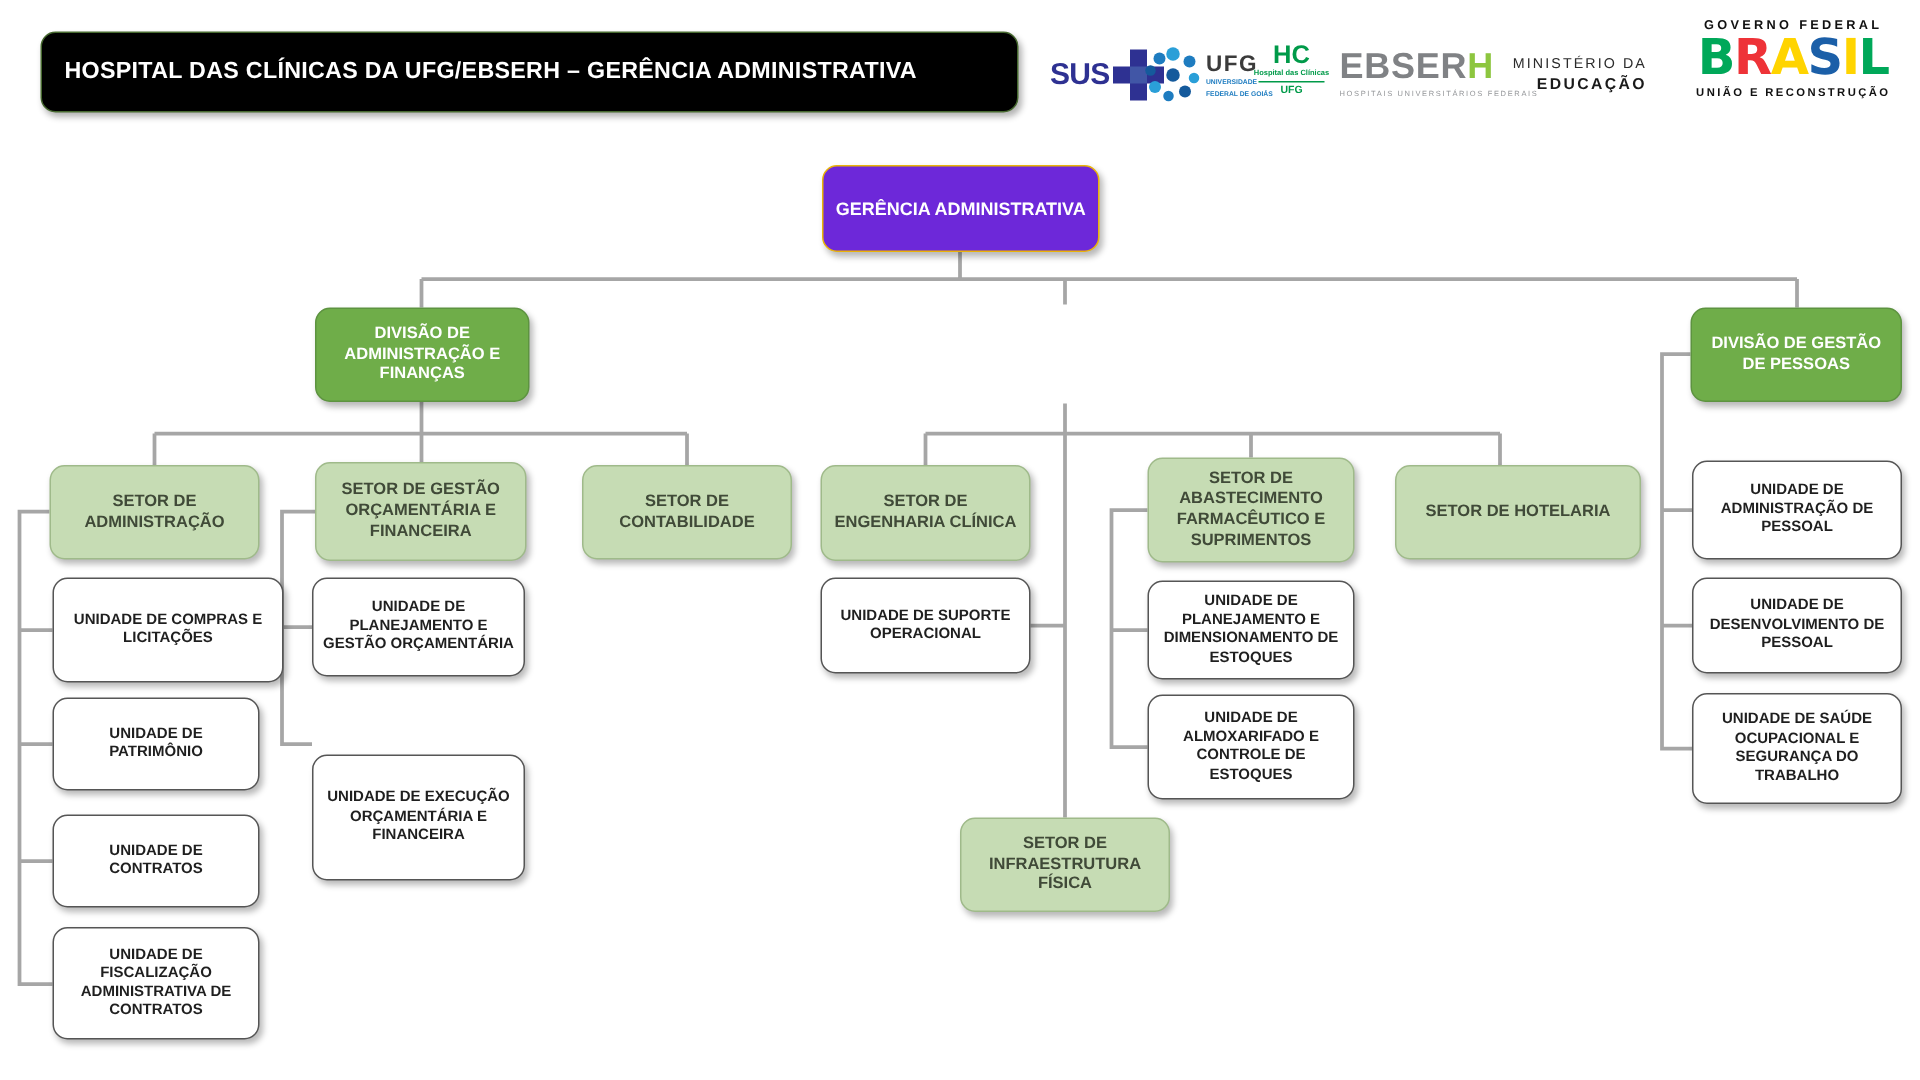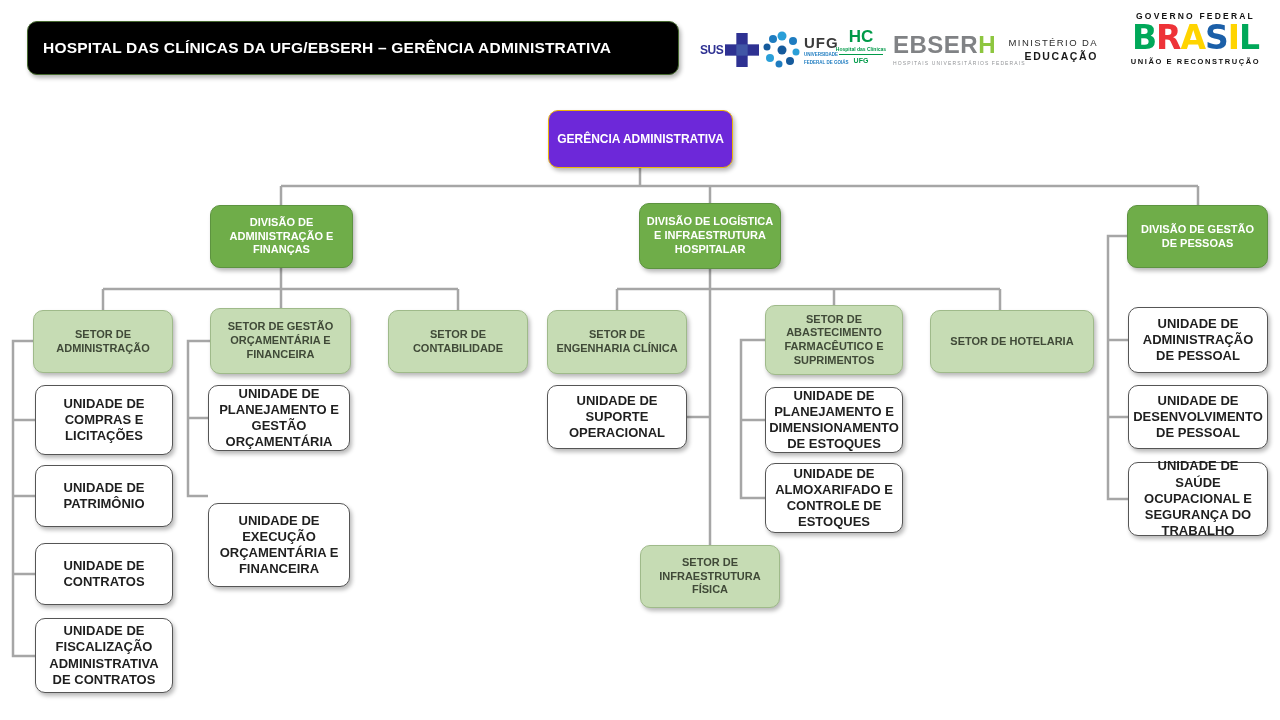--- a/index.html
+++ b/index.html
@@ -9,21 +9,21 @@
 
   
   .title-box{position:absolute;left:27px;top:21px;width:650px;height:52px;
     background:#000000;border:1px solid #46692f;border-radius:10px;
     box-shadow:2px 3px 4px rgba(0,0,0,.3);display:flex;align-items:center;}
   .title-box span{color:#fff;font-weight:bold;font-size:15.5px;padding-left:15px;letter-spacing:.2px;}
 
   .logo{position:absolute;display:flex;align-items:center;}
   
   .logo-sus{left:700px;top:30px;height:40px;}
-  .sus-text{color:#2e3192;font-weight:bold;font-size:12px;letter-spacing:-.5px;margin-right:2px;text-align:right;}
+  .sus-text{color:#2e3192;font-weight:bold;font-size:20px;letter-spacing:-.5px;margin-right:2px;text-align:right;}
   
   .logo-ufg{left:763px;top:30px;height:40px;}
   .ufg-txt{margin-left:3px;line-height:1;}
   .ufg-acronym{color:#3b3b3b;font-weight:bold;font-size:15px;letter-spacing:1px;}
   .ufg-sub{color:#1e7cc0;font-size:4.5px;line-height:1.2;margin-top:2px;font-weight:bold;}
   
   .logo-hc{left:833px;top:28px;width:56px;flex-direction:column;justify-content:space-between;text-align:center;}
   .hc-acronym{color:#009a49;font-weight:bold;font-size:17px;line-height:1;}
   .hc-line1{color:#009a49;font-size:5px;font-weight:bold;margin-top:1px;}
   .hc-divider{width:44px;height:1px;background:#009a49;margin:2px 0;}
@@ -46,21 +46,21 @@
   .gov-bottom{color:#111;font-size:7.5px;font-weight:bold;letter-spacing:1.6px;margin-top:1px;}
   .bl0,.bl5{color:#00a859;} .bl1{color:#ee3338;} .bl2,.bl4{color:#ffd400;} .bl3{color:#1b5fa8;}
 
   
   .node{position:absolute;border-radius:10px;display:flex;align-items:center;justify-content:center;
     text-align:center;font-weight:bold;box-sizing:border-box;padding:4px 5px;line-height:1.25;
     box-shadow:2px 3px 4px rgba(0,0,0,.28);}
   .lvl-root {background:#6d28d9;color:#fff;font-size:12px;border:1px solid #eab308;}
   .lvl-div  {background:#6fad49;color:#fff;font-size:11px;border:1px solid #5d9340;}
   .lvl-setor{background:#c6dcb4;color:#404a38;font-size:11px;border:1px solid #9fba8a;}
-  .lvl-unit {background:#ffffff;color:#1f1f1f;font-size:13px;border:1.5px solid #555;}
+  .lvl-unit {background:#ffffff;color:#1f1f1f;font-size:10px;border:1.5px solid #555;}
 
   svg.connectors{position:absolute;left:0;top:0;}
 </style>
 </head>
 <body>
 
 <div class="stage">
 
   <svg class="connectors" width="1280" height="720">
     <g stroke="#a6a6a6" stroke-width="2.5" fill="none">
@@ -128,32 +128,31 @@
 
   <div class="logo logo-gov">
     <div class="gov-top">GOVERNO FEDERAL</div>
     <div class="gov-brand"><span class="bl0">B</span><span class="bl1">R</span><span class="bl2">A</span><span class="bl3">S</span><span class="bl4">I</span><span class="bl5">L</span></div>
     <div class="gov-bottom">UNIÃO E RECONSTRUÇÃO</div>
   </div>
 
   <div class="node lvl-root" style="left:548px;top:110px;width:185px;height:58px;">GERÊNCIA ADMINISTRATIVA</div>
 
   <div class="node lvl-div" style="left:210px;top:205px;width:143px;height:63px;">DIVISÃO DE ADMINISTRAÇÃO E FINANÇAS</div>
-  <div class="node lvl-div" style="left:639px;top:203px;width:142px;height:66px;">DIVISÃO DE LOGÍSTICA E INFRAESTRUTURA HOSPITALAR</div>
   <div class="node lvl-div" style="left:1127px;top:205px;width:141px;height:63px;">DIVISÃO DE GESTÃO DE PESSOAS</div>
 
   <div class="node lvl-setor" style="left:33px;top:310px;width:140px;height:63px;">SETOR DE ADMINISTRAÇÃO</div>
   <div class="node lvl-setor" style="left:210px;top:308px;width:141px;height:66px;">SETOR DE GESTÃO ORÇAMENTÁRIA E FINANCEIRA</div>
   <div class="node lvl-setor" style="left:388px;top:310px;width:140px;height:63px;">SETOR DE CONTABILIDADE</div>
   <div class="node lvl-setor" style="left:547px;top:310px;width:140px;height:64px;">SETOR DE ENGENHARIA CLÍNICA</div>
   <div class="node lvl-setor" style="left:765px;top:305px;width:138px;height:70px;">SETOR DE ABASTECIMENTO FARMACÊUTICO E SUPRIMENTOS</div>
   <div class="node lvl-setor" style="left:930px;top:310px;width:164px;height:63px;">SETOR DE HOTELARIA</div>
   <div class="node lvl-setor" style="left:640px;top:545px;width:140px;height:63px;">SETOR DE INFRAESTRUTURA FÍSICA</div>
 
-  <div class="node lvl-unit" style="left:35px;top:385px;width:138px;height:70px;">UNIDADE DE COMPRAS E LICITAÇÕES</div>
+  <div class="node lvl-unit" style="left:35px;top:385px;width:154px;height:70px;">UNIDADE DE COMPRAS E LICITAÇÕES</div>
   <div class="node lvl-unit" style="left:35px;top:465px;width:138px;height:62px;">UNIDADE DE PATRIMÔNIO</div>
   <div class="node lvl-unit" style="left:35px;top:543px;width:138px;height:62px;">UNIDADE DE CONTRATOS</div>
   <div class="node lvl-unit" style="left:35px;top:618px;width:138px;height:75px;">UNIDADE DE FISCALIZAÇÃO ADMINISTRATIVA DE CONTRATOS</div>
   <div class="node lvl-unit" style="left:208px;top:385px;width:142px;height:66px;">UNIDADE DE PLANEJAMENTO E GESTÃO ORÇAMENTÁRIA</div>
   <div class="node lvl-unit" style="left:208px;top:463px;width:142px;height:84px;margin-top:40px;">UNIDADE DE EXECUÇÃO ORÇAMENTÁRIA E FINANCEIRA</div>
   <div class="node lvl-unit" style="left:547px;top:385px;width:140px;height:64px;">UNIDADE DE SUPORTE OPERACIONAL</div>
   <div class="node lvl-unit" style="left:765px;top:387px;width:138px;height:66px;">UNIDADE DE PLANEJAMENTO E DIMENSIONAMENTO DE ESTOQUES</div>
   <div class="node lvl-unit" style="left:765px;top:463px;width:138px;height:70px;">UNIDADE DE ALMOXARIFADO E CONTROLE DE ESTOQUES</div>
   <div class="node lvl-unit" style="left:1128px;top:307px;width:140px;height:66px;">UNIDADE DE ADMINISTRAÇÃO DE PESSOAL</div>
   <div class="node lvl-unit" style="left:1128px;top:385px;width:140px;height:64px;">UNIDADE DE DESENVOLVIMENTO DE PESSOAL</div>

